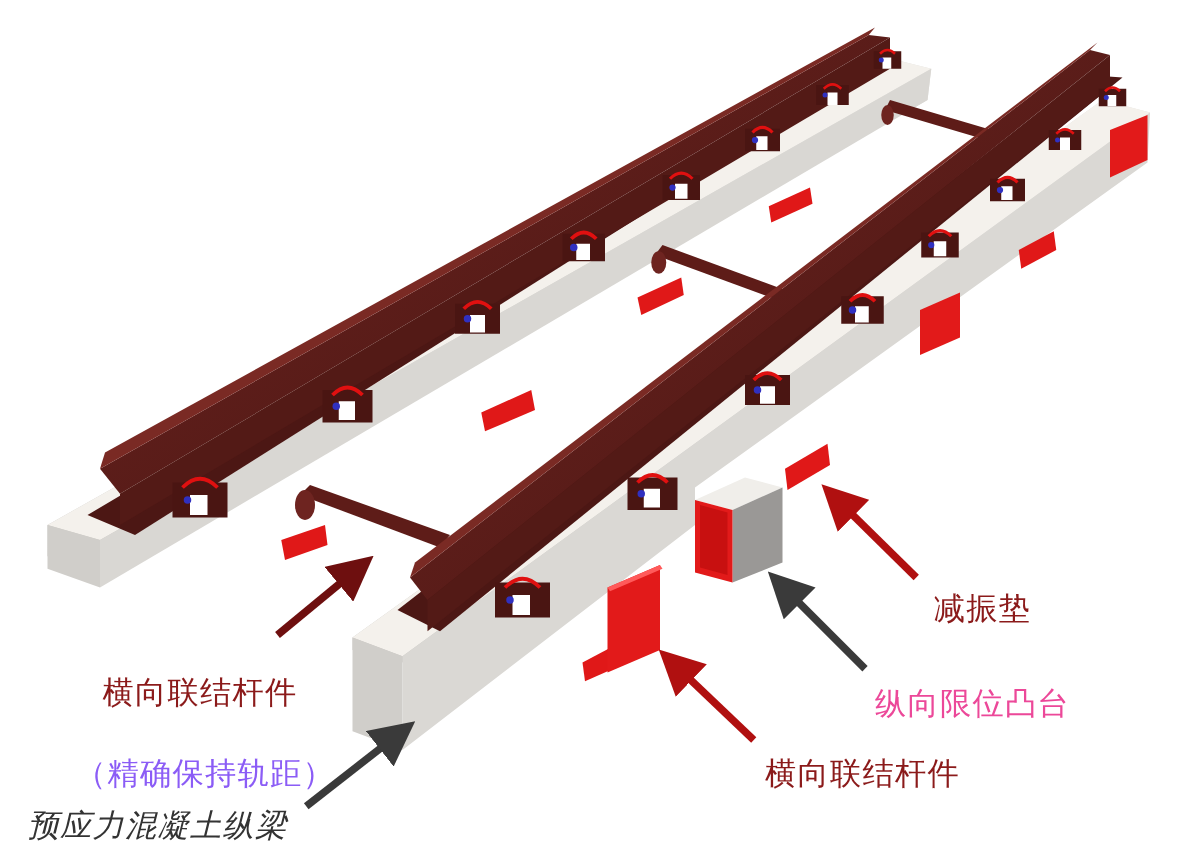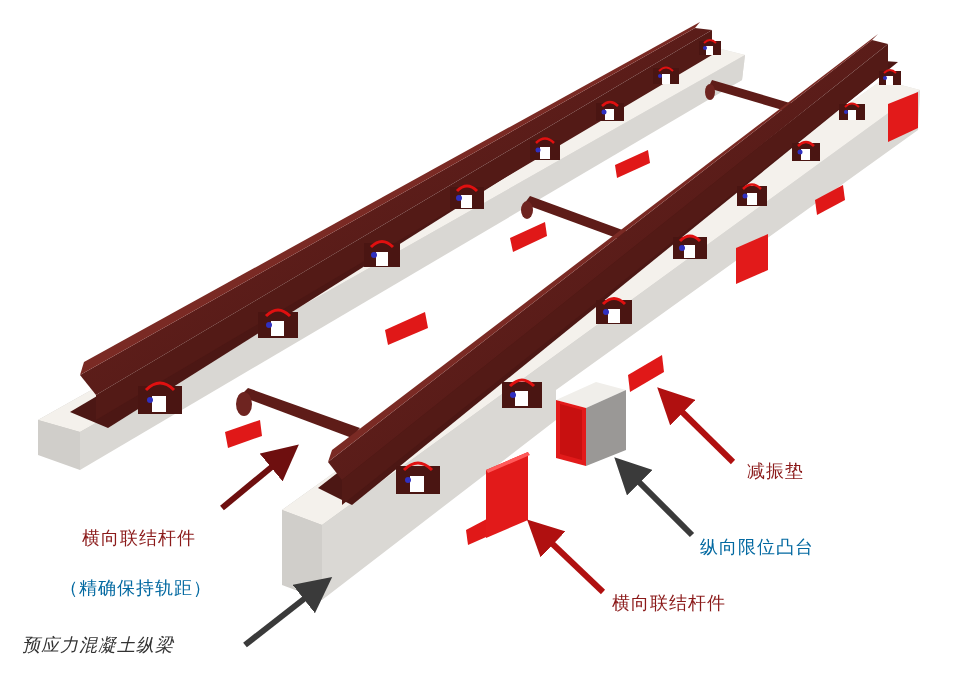--- a/index.html
+++ b/index.html
@@ -1,19 +1,19 @@
 <!DOCTYPE html>
 <html><head>
   <meta charset="utf-8">
   <style>
     html, body { margin:0; padding:0; background:#ffffff; }
     body { width:956px; height:691px; position:relative; overflow:hidden;
            font-family: "DejaVu Sans", "Liberation Sans", sans-serif; }
     #scene { position:absolute; left:0; top:0; width:956px; height:691px; }
-    .label { position:absolute; white-space:nowrap; font-size:18px; line-height:30px; letter-spacing:1px; }
+    .label { position:absolute; white-space:nowrap; font-size:25px; line-height:30px; letter-spacing:1px;margin-top:16px; }
   </style>
 </head>
 <body>
 
 <div id="scene">
   <svg width="956" height="691" viewBox="0 0 956 691">
     <defs>
       <linearGradient id="sideGrad" x1="0" y1="0" x2="0" y2="1">
         <stop offset="0" stop-color="#e2e0dc"></stop>
         <stop offset="1" stop-color="#c9c7c3"></stop>
@@ -199,18 +199,18 @@
       <line x1="222" y1="508" x2="285" y2="456" stroke="#6e0f0f" stroke-width="6" marker-end="url(#ahDarkRed)"></line>
       <line x1="245" y1="645" x2="318" y2="588" stroke="#3a3a3a" stroke-width="6" marker-end="url(#ahDark)"></line>
       <line x1="733" y1="462" x2="670" y2="400" stroke="#b01010" stroke-width="6" marker-end="url(#ahRed)"></line>
       <line x1="692" y1="535" x2="627" y2="470" stroke="#3a3a3a" stroke-width="6" marker-end="url(#ahDark)"></line>
       <line x1="603" y1="592" x2="540" y2="532" stroke="#b01010" stroke-width="6" marker-end="url(#ahRed)"></line>
     </g>
   </svg>
 
   
   <div class="label" style="left:82px; top:523px; color:#8b1a1a;text-align:center;">横向联结杆件</div>
-  <div class="label" style="left:60px; top:573px; color:#0369a1;">（精确保持轨距）</div>
+  <div class="label" style="left:60px; top:588px; color:#8b5cf6;">（精确保持轨距）</div>
   <div class="label" style="left:22px; top:630px; color:#333333;font-style:italic;">预应力混凝土纵梁</div>
   <div class="label" style="left:747px; top:456px; color:#8b1a1a;">减振垫</div>
-  <div class="label" style="left:700px; top:532px; color:#0369a1;">纵向限位凸台</div>
+  <div class="label" style="left:700px; top:532px; color:#ec4899;">纵向限位凸台</div>
   <div class="label" style="left:612px; top:588px; color:#8b1a1a;">横向联结杆件</div>
 </div>
 
 </body></html>

